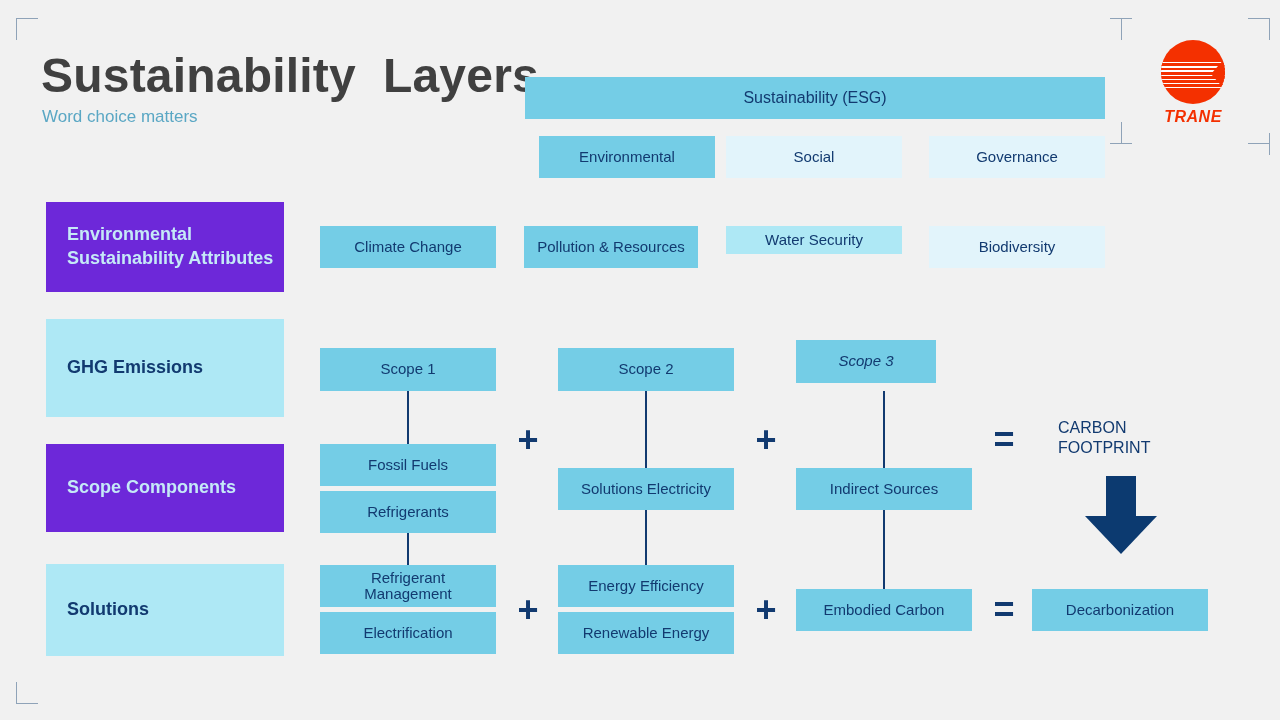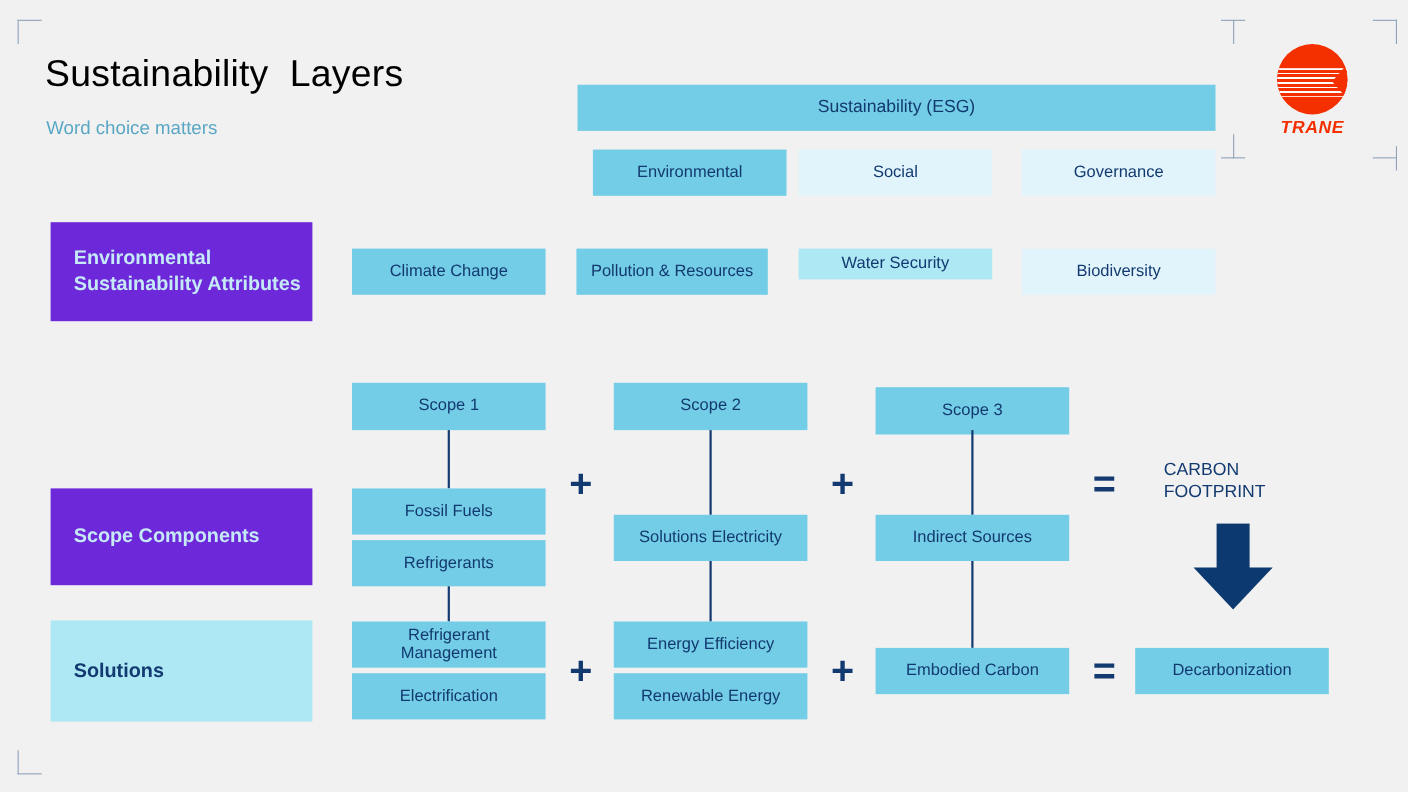--- a/index.html
+++ b/index.html
@@ -41,24 +41,24 @@
   .mark.b1 i.h { left: 0; bottom: 0; width: 22px; height: 1px; }
   .mark.b1 i.v { left: 11px; top: 0; width: 1px; height: 22px; }
   .mark.b2 { left: 1248px; top: 122px; width: 22px; height: 22px; }
   .mark.b2 i.h { left: 0; bottom: 0; width: 22px; height: 1px; }
   .mark.b2 i.v { right: 0; top: 11px; width: 1px; height: 22px; }
 
   
   .title {
     position: absolute;
     left: 41px; top: 48px;
-    font-size: 34px;
-    font-weight: normal;
+    font-size: 48px;
+    font-weight: bold;
     letter-spacing: 0.2px;
-    color: #000000;
+    color: #404040;
     white-space: pre;
   }
   .subtitle {
     position: absolute;
     left: 42px; top: 107px;
     font-size: 17px;
     color: #5aa7c4;
   }
 
   
@@ -210,24 +210,25 @@
   <div class="box pale" style="left:726px; top:136px; width:176px; height:42px;">Social</div>
   <div class="box pale" style="left:929px; top:136px; width:176px; height:42px;">Governance</div>
 
   <div class="rowlabel navy" style="left:46px; top:202px; width:238px; height:90px;">Environmental Sustainability Attributes</div>
 
   <div class="box med" style="left:320px; top:226px; width:176px; height:42px;">Climate Change</div>
   <div class="box med" style="left:524px; top:226px; width:174px; height:42px;">Pollution &amp; Resources</div>
   <div class="box light" style="left:726px; top:226px; width:176px; height:28px;">Water Security</div>
   <div class="box pale" style="left:929px; top:226px; width:176px; height:42px;">Biodiversity</div>
 
+  <div class="rowlabel light" style="left:46px; top:319px; width:238px; height:98px;">GHG Emissions</div>
 
   <div class="box med" style="left:320px; top:348px; width:176px; height:43px;">Scope 1</div>
   <div class="box med" style="left:558px; top:348px; width:176px; height:43px;">Scope 2</div>
-  <div class="box med" style="left:796px; top:352px; width:176px; height:43px;">Scope 3</div>
+  <div class="box med" style="left:796px; top:340px; width:140px; height:43px;font-style:italic;">Scope 3</div>
 
   <div class="conn" style="left:407px; top:391px; height:53px;"></div>
   <div class="conn" style="left:645px; top:391px; height:77px;"></div>
   <div class="conn" style="left:883px; top:391px; height:77px;"></div>
 
   <div class="rowlabel navy" style="left:46px; top:444px; width:238px; height:88px;">Scope Components</div>
 
   <div class="box med" style="left:320px; top:444px; width:176px; height:42px;">Fossil Fuels</div>
   <div class="box med" style="left:320px; top:491px; width:176px; height:42px;">Refrigerants</div>
   <div class="box med" style="left:558px; top:468px; width:176px; height:42px;">Solutions Electricity</div>

